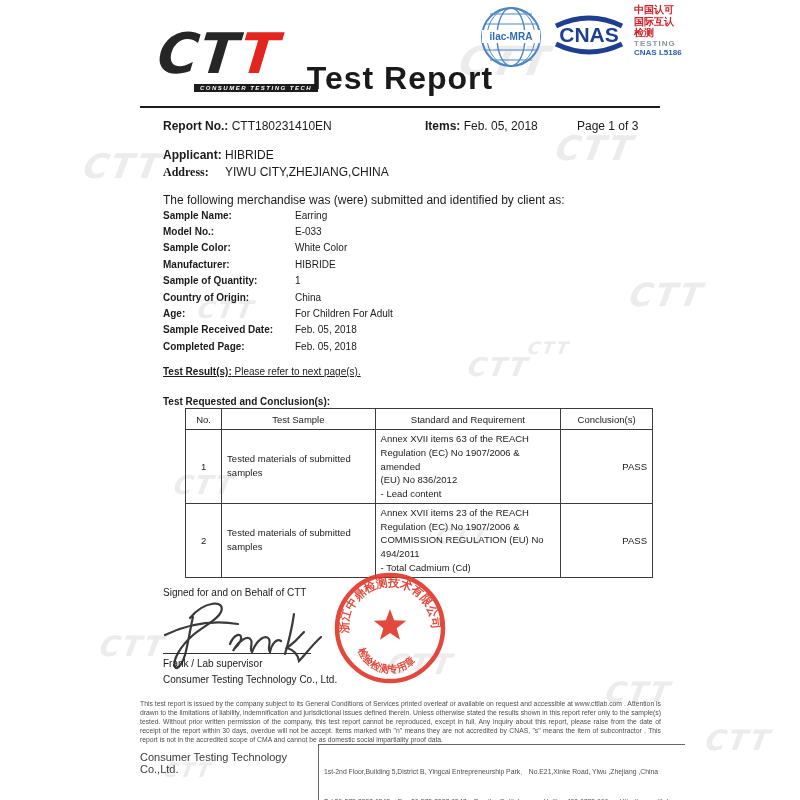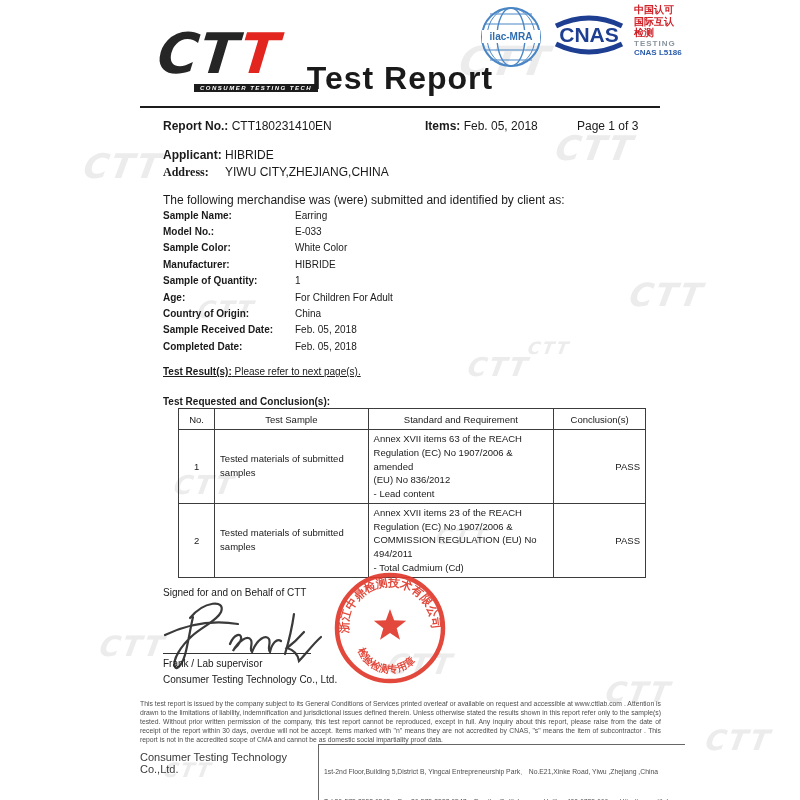--- a/index.html
+++ b/index.html
@@ -28,21 +28,21 @@
   .hrule{left:140px;width:520px;top:106px;border-top:2px solid #1c1c1c;z-index:1;}
   
   .row10{font-size:12px;z-index:1;}
   b.lbl{font-weight:bold;}
   .fields{left:163px;top:207px;z-index:1;}
   .frow{display:flex;height:16.4px;align-items:center;font-size:10px;}
   .frow .flabel{width:132px;font-weight:bold;}
   .tresult{left:163px;top:366px;font-size:10px;text-decoration:underline;z-index:1;}
   .theading{left:163px;top:396px;font-size:10px;font-weight:bold;z-index:1;}
   
-  table.report{position:absolute;left:178px;top:408px;width:468px;border-collapse:collapse;
+  table.report{position:absolute;left:185px;top:408px;width:468px;border-collapse:collapse;
       font-size:9.5px;z-index:1;background:transparent;}
   table.report th,table.report td{border:1px solid #3c3c3c;padding:2px 5px;}
   table.report th{font-weight:normal;text-align:center;height:16px;}
   td.c-no{text-align:center;width:27px;}
   td.c-sample{width:161px;white-space:pre-line;line-height:1.5;}
   td.c-std{width:195px;white-space:pre-line;line-height:1.45;}
   td.c-pass{text-align:right;width:85px;}
   
   .signedfor{left:163px;top:587px;font-size:10px;z-index:2;}
   .sig-svg{left:158px;top:596px;z-index:2;}
@@ -134,33 +134,33 @@
       </div>
     <div class="frow">
         <span class="flabel">Manufacturer:</span>
         <span>HIBRIDE</span>
       </div>
     <div class="frow">
         <span class="flabel">Sample of Quantity:</span>
         <span>1</span>
       </div>
     <div class="frow">
+        <span class="flabel">Country of Origin:</span>
+        <span>China</span>
+      </div>
+    <div class="frow">
         <span class="flabel">Age:</span>
         <span>For Children For Adult</span>
       </div>
     <div class="frow">
-        <span class="flabel">Country of Origin:</span>
-        <span>China</span>
-      </div>
-    <div class="frow">
         <span class="flabel">Sample Received Date:</span>
         <span>Feb. 05, 2018</span>
       </div>
     <div class="frow">
-        <span class="flabel">Completed Date:</span>
+        <span class="flabel">Completed Page:</span>
         <span>Feb. 05, 2018</span>
       </div>
   </div>
 
   <div class="abs tresult"><b class="lbl">Test Result(s):</b><span> Please refer to next page(s).</span></div>
 
   <div class="abs theading">Test Requested and Conclusion(s):</div>
 
   <table class="report">
     <thead>

